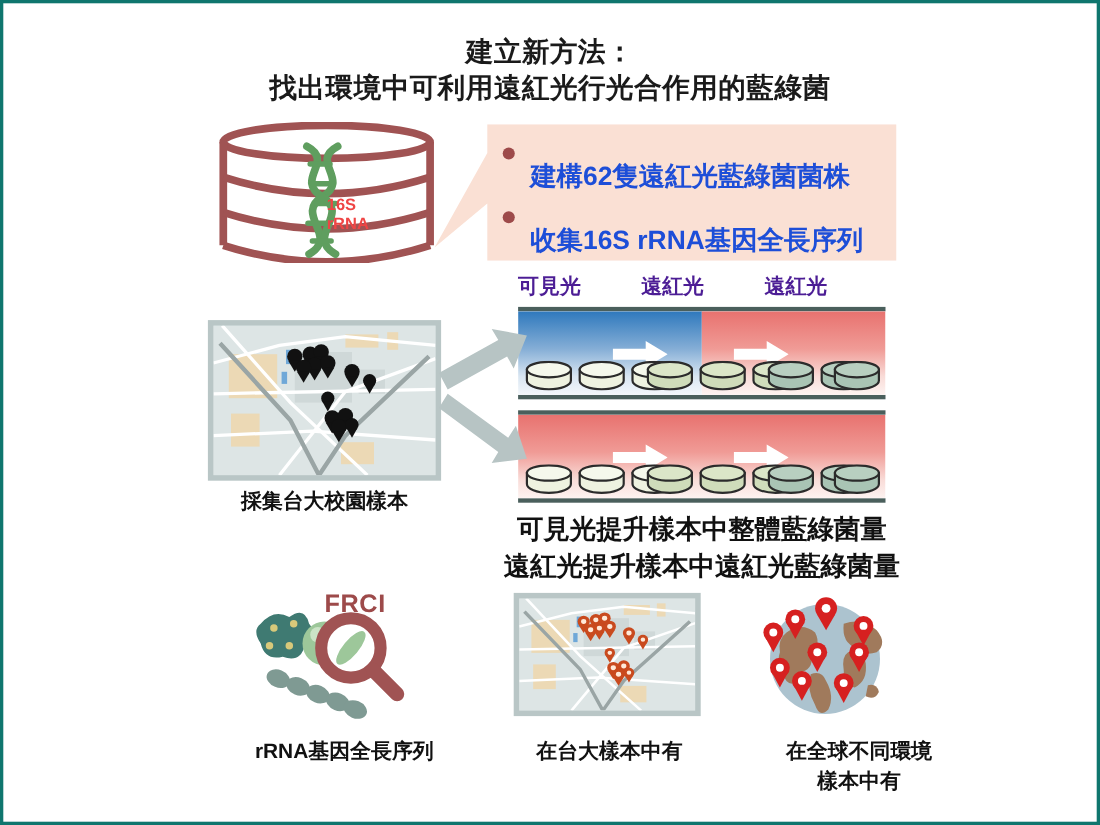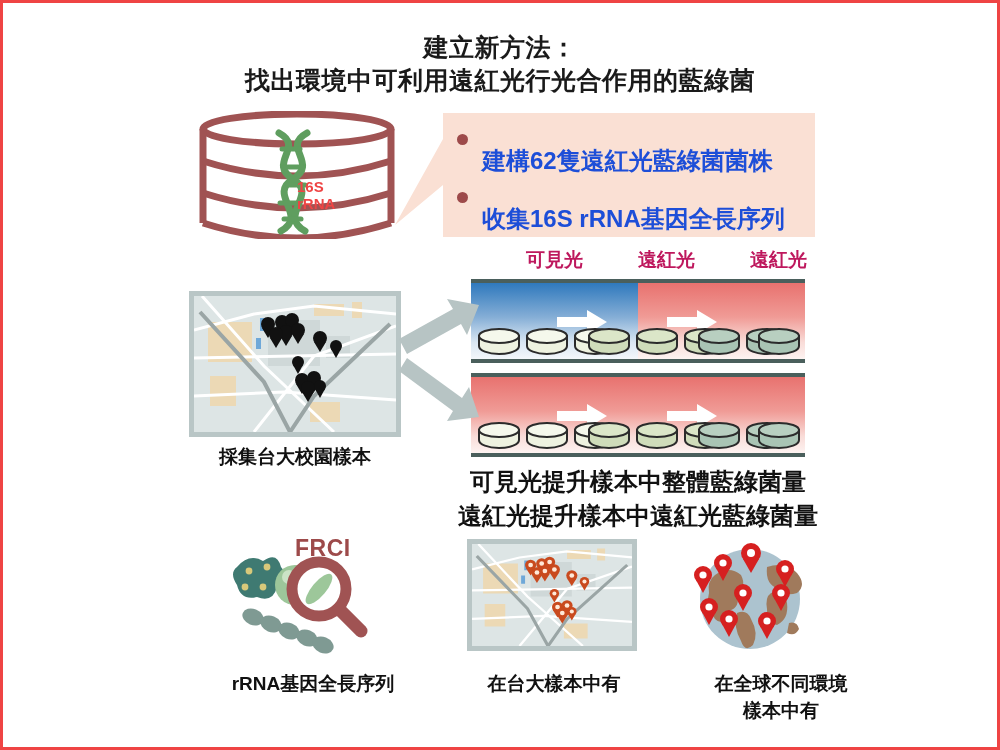--- a/index.html
+++ b/index.html
@@ -10,21 +10,21 @@
     width: 1000px; height: 750px;
     font-family: "Liberation Sans", "DejaVu Sans", sans-serif;
     color: #1a1a1a;
     overflow: hidden;
     position: relative;
   }
   #page {
     position: absolute;
     inset: 0;
     background: #ffffff;
-    border: 3px solid #ef4444;
+    border: 3px solid #0f766e;
     box-sizing: border-box;
   }
   .abs { position: absolute; }
 
   
   #title-block {
     left: 0; right: 0; top: 28px;
     text-align: center;
     line-height: 1.32;
   }
@@ -70,22 +70,22 @@
     font-size: 19px; font-weight: bold; line-height: 1.55;
     color: #131313; margin-left: 25px; margin-top: -3px;
   }
 
   
   #light-labels {
     left: 468px; top: 244px; width: 336px;
     display: flex;
   }
   .light-label {
-    font-size: 19px; font-weight: bold; text-align: right;
-    color: #be185d;
+    font-size: 19px; font-weight: bold; text-align: left;
+    color: #4c1d95;
   }
   .light-label:nth-child(1) { width: 112px; }
   .light-label:nth-child(2) { width: 112px; }
   .light-label:nth-child(3) { width: 112px; }
 
   
   .exp-panel {
     width: 334px; height: 84px;
     left: 468px;
     border-top: 4px solid #4a5f5c;

